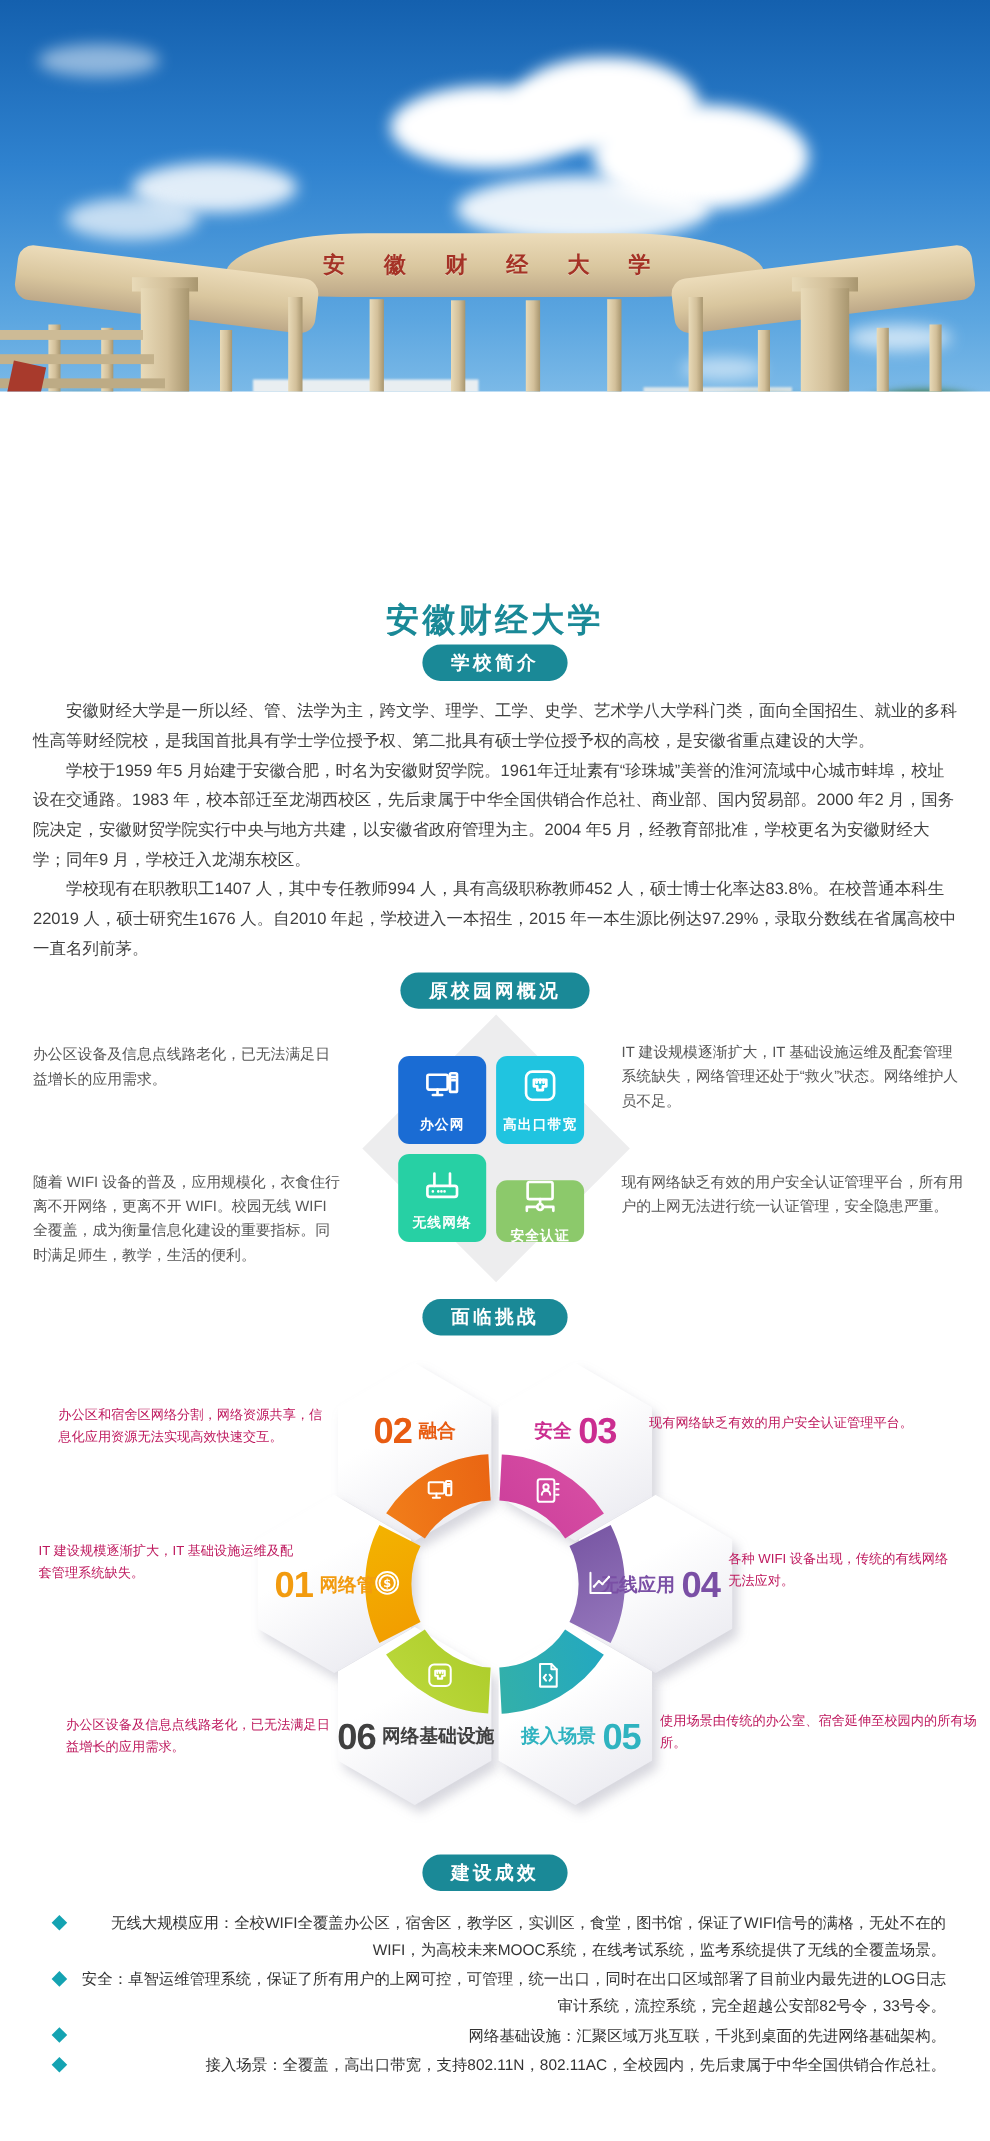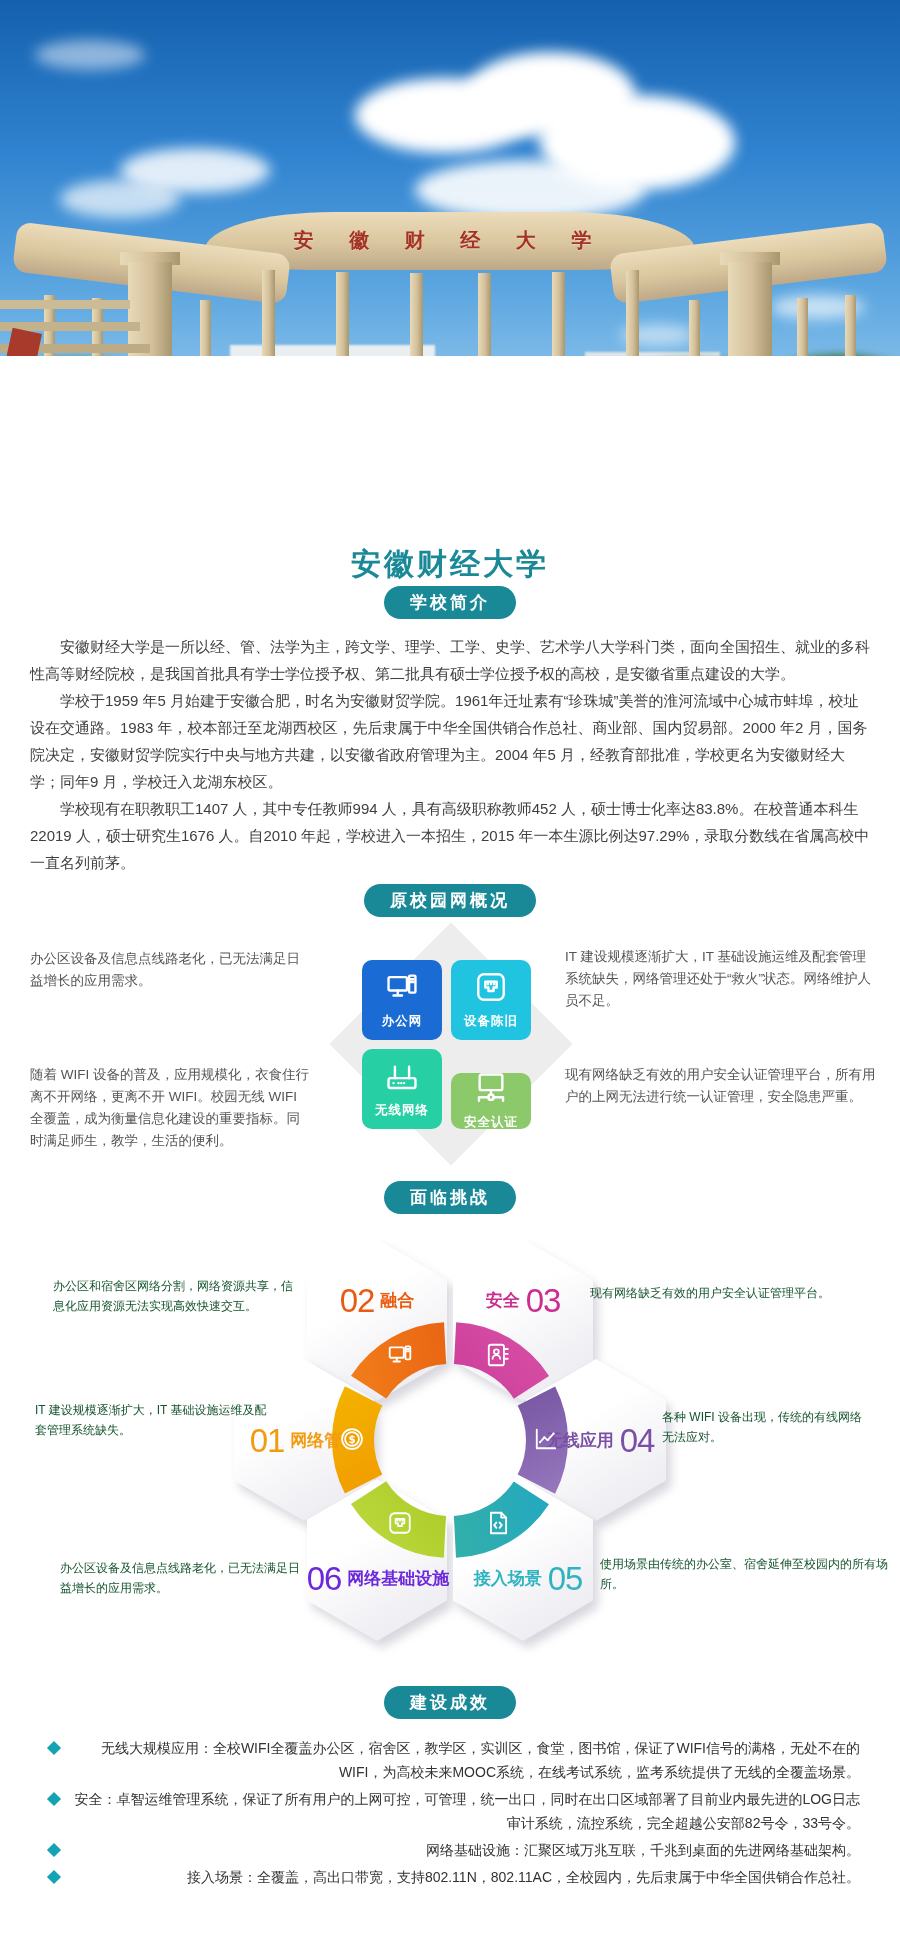--- a/index.html
+++ b/index.html
@@ -29,26 +29,26 @@
          grid-auto-rows:80px;gap:9px;}
   .tile{border-radius:10px;display:flex;flex-direction:column;align-items:center;justify-content:center;gap:5px;}
   .tile-label{color:#fff;font-size:12.5px;font-weight:bold;letter-spacing:1px;}
   .diamond-bg{position:absolute;left:365px;top:958px;width:172px;height:172px;background:#ededee;
          transform:rotate(45deg);}
   
   .hexwrap{position:absolute;width:140px;height:162px;filter:drop-shadow(5px 7px 5px rgba(110,110,135,.28));}
   .hex{width:140px;height:162px;background:linear-gradient(150deg,#ffffff 38%,#e7e7ee 100%);
        clip-path:polygon(50% 0,100% 25%,100% 75%,50% 100%,0 75%,0 25%);}
   .hex-label{position:absolute;left:0;width:100%;display:flex;align-items:center;justify-content:center;gap:6px;z-index:5;}
-  .hex-num{font-size:33px;font-weight:normal;line-height:1;letter-spacing:-1px;}
+  .hex-num{font-size:33px;font-weight:bold;line-height:1;letter-spacing:-1px;}
   .hex-txt{font-size:17px;font-weight:bold;white-space:nowrap;}
-  .c01{color:#f29b0f}.c02{color:#e85c12}.c03{color:#cb2d90}.c04{color:#7a4fa5}.c05{color:#2fb3c0}.c06{color:#6d28d9}
+  .c01{color:#f29b0f}.c02{color:#e85c12}.c03{color:#cb2d90}.c04{color:#7a4fa5}.c05{color:#2fb3c0}.c06{color:#404040}
   .ring{position:absolute;left:300px;top:1290px;z-index:4;}
   .ring-icon{position:absolute;width:26px;height:26px;z-index:6;}
-  .ch-note{position:absolute;font-size:12px;line-height:20px;color:#14532d;z-index:7;}
+  .ch-note{position:absolute;font-size:12px;line-height:20px;color:#be185d;z-index:7;}
   
   .results{position:absolute;left:48px;top:1736px;width:812px;margin:0;padding:0;text-align:right;}
   .results li{position:relative;list-style:none;margin:0 0 3px 0;padding-left:20px;
         font-size:14px;line-height:24px;color:#333;}
   .diamond{position:absolute;left:1px;top:7px;width:10px;height:10px;background:#14a3b2;transform:rotate(45deg);}
 </style>
 </head>
 <body>
 
 <div class="page">
@@ -135,21 +135,21 @@
         </svg></span>
       <span class="tile-label">办公网</span>
     </div>
     <div class="tile" style="background:#20c4e0;">
       <span>
         <svg width="34" height="34" viewBox="0 0 24 24" fill="none" stroke="#fff" stroke-width="1.7" stroke-linecap="round" stroke-linejoin="round">
           <rect x="3" y="3" width="18" height="18" rx="4"></rect>
           <path d="M8 8.2h8v4.2h-2.2v2.4h-3.6v-2.4H8z"></path>
             <path d="M9.8 8.2v1.8M12 8.2v1.8M14.2 8.2v1.8"></path>
         </svg></span>
-      <span class="tile-label">设备陈旧</span>
+      <span class="tile-label">高出口带宽</span>
     </div>
     <div class="tile" style="background:#27d0a4;">
       <span>
         <svg width="34" height="34" viewBox="0 0 24 24" fill="none" stroke="#fff" stroke-width="1.7" stroke-linecap="round" stroke-linejoin="round">
           <rect x="2.5" y="13.5" width="19" height="7" rx="1.5"></rect>
             <path d="M7 13.5V5.5M17 13.5V5.5"></path>
           <path d="M6 17h.01M9.5 17h.01M11.5 17h.01M13.5 17h.01"></path>
         </svg></span>
       <span class="tile-label">无线网络</span>
     </div>

